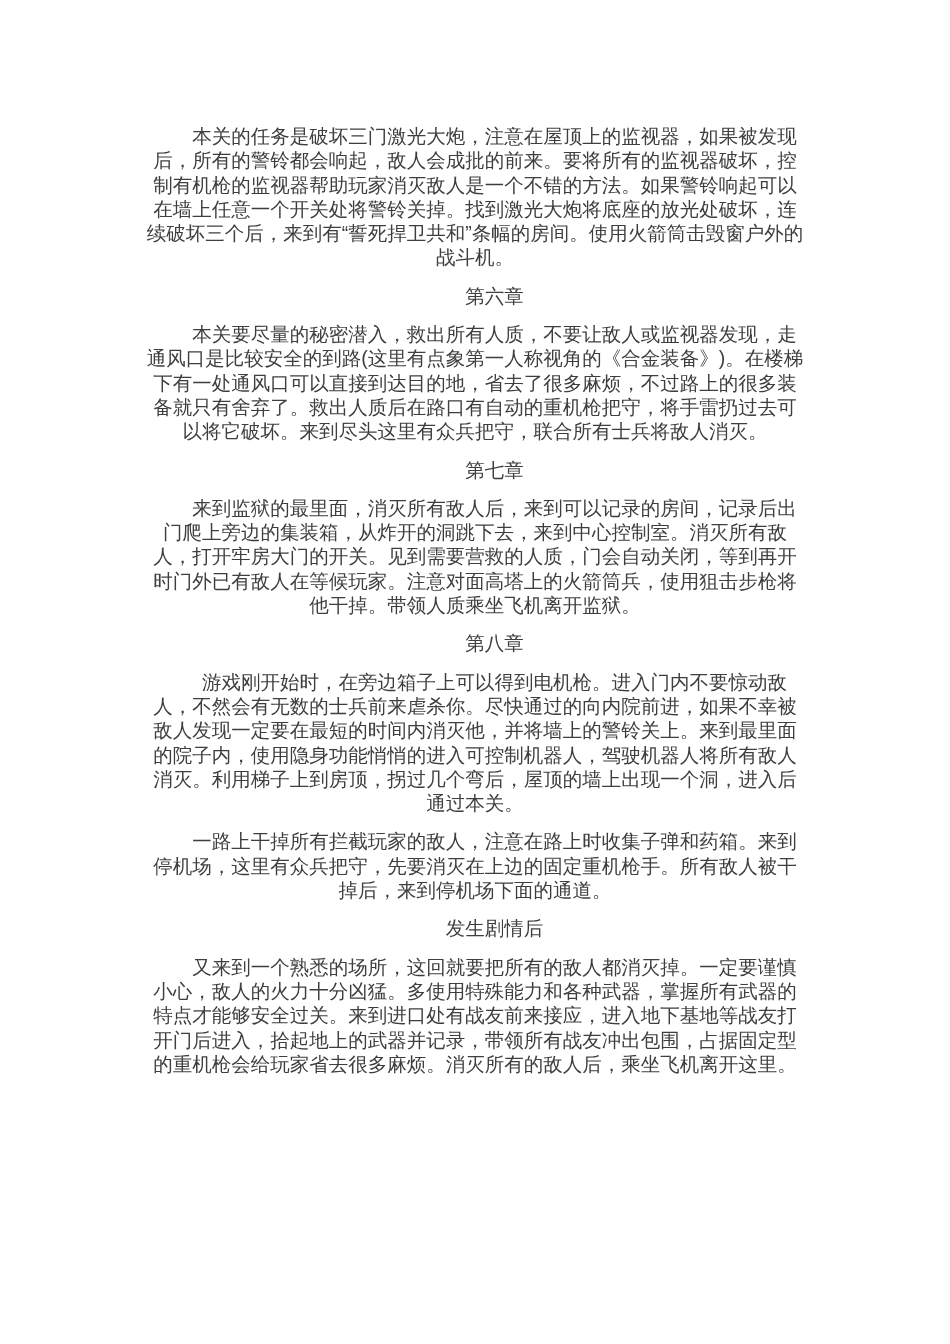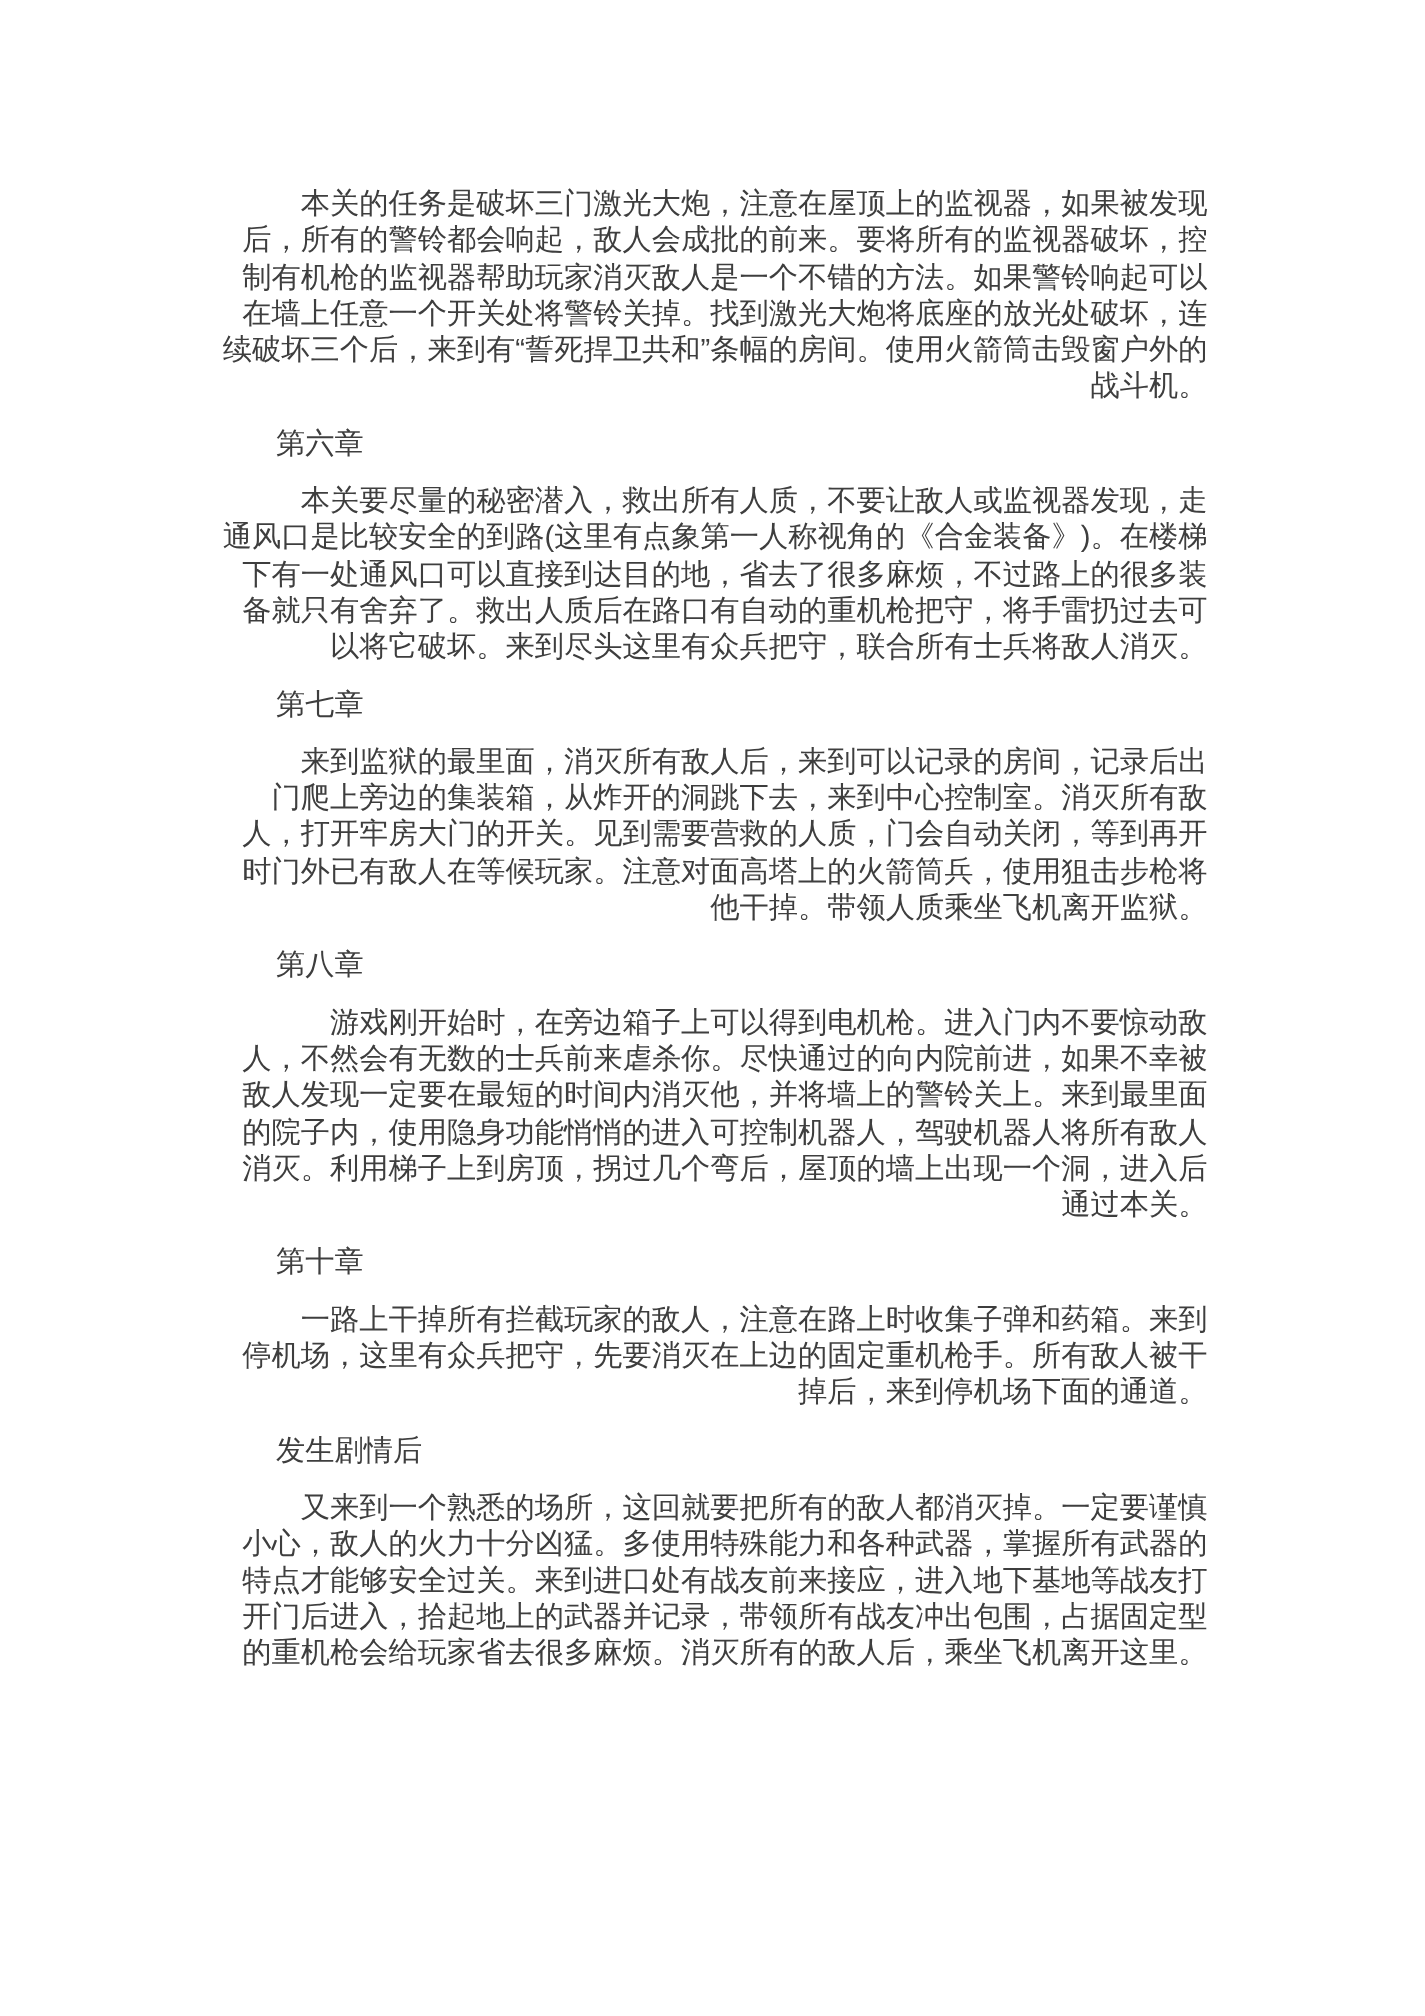--- a/index.html
+++ b/index.html
@@ -15,48 +15,48 @@
     padding: 124px 145px 80px 145px;
     font-family: "Liberation Sans", "DejaVu Sans", sans-serif;
     font-size: 19.5px;
     line-height: 24.3px;
     color: #3e3e3e;
     overflow: hidden;
   }
   .para {
     margin: 0 0 14px 0;
     text-indent: 2em;
-    text-align: right;
+    text-align: center;
     word-break: break-all;
   }
   .chapter-heading {
     margin: 12px 0 14px 0;
     text-indent: 2em;
     font-size: inherit;
     font-weight: normal;
     line-height: inherit;
     color: inherit;
+    text-align: center;
   }
 </style>
 </head>
 <body>
 
 <div class="page" style="color: rgb(62, 62, 62); background: rgb(255, 255, 255);">
 
   <p class="para">本关的任务是破坏三门激光大炮，注意在屋顶上的监视器，如果被发现后，所有的警铃都会响起，敌人会成批的前来。要将所有的监视器破坏，控制有机枪的监视器帮助玩家消灭敌人是一个不错的方法。如果警铃响起可以在墙上任意一个开关处将警铃关掉。找到激光大炮将底座的放光处破坏，连续破坏三个后，来到有“誓死捍卫共和”条幅的房间。使用火箭筒击毁窗户外的战斗机。</p>
 
   <h2 class="chapter-heading">第六章</h2>
   <p class="para">本关要尽量的秘密潜入，救出所有人质，不要让敌人或监视器发现，走通风口是比较安全的到路(这里有点象第一人称视角的《合金装备》)。在楼梯下有一处通风口可以直接到达目的地，省去了很多麻烦，不过路上的很多装备就只有舍弃了。救出人质后在路口有自动的重机枪把守，将手雷扔过去可以将它破坏。来到尽头这里有众兵把守，联合所有士兵将敌人消灭。</p>
 
   <h2 class="chapter-heading">第七章</h2>
   <p class="para">来到监狱的最里面，消灭所有敌人后，来到可以记录的房间，记录后出门爬上旁边的集装箱，从炸开的洞跳下去，来到中心控制室。消灭所有敌人，打开牢房大门的开关。见到需要营救的人质，门会自动关闭，等到再开时门外已有敌人在等候玩家。注意对面高塔上的火箭筒兵，使用狙击步枪将他干掉。带领人质乘坐飞机离开监狱。</p>
 
   <h2 class="chapter-heading">第八章</h2>
   <p class="para">游戏刚开始时，在旁边箱子上可以得到电机枪。进入门内不要惊动敌人，不然会有无数的士兵前来虐杀你。尽快通过的向内院前进，如果不幸被敌人发现一定要在最短的时间内消灭他，并将墙上的警铃关上。来到最里面的院子内，使用隐身功能悄悄的进入可控制机器人，驾驶机器人将所有敌人消灭。利用梯子上到房顶，拐过几个弯后，屋顶的墙上出现一个洞，进入后通过本关。</p>
 
 
-  <h2 class="chapter-heading">第十章</h2>
   <p class="para">一路上干掉所有拦截玩家的敌人，注意在路上时收集子弹和药箱。来到停机场，这里有众兵把守，先要消灭在上边的固定重机枪手。所有敌人被干掉后，来到停机场下面的通道。</p>
 
   <h2 class="chapter-heading">发生剧情后</h2>
   <p class="para">又来到一个熟悉的场所，这回就要把所有的敌人都消灭掉。一定要谨慎小心，敌人的火力十分凶猛。多使用特殊能力和各种武器，掌握所有武器的特点才能够安全过关。来到进口处有战友前来接应，进入地下基地等战友打开门后进入，拾起地上的武器并记录，带领所有战友冲出包围，占据固定型的重机枪会给玩家省去很多麻烦。消灭所有的敌人后，乘坐飞机离开这里。</p>
 
 </div>
 
 </body></html>

